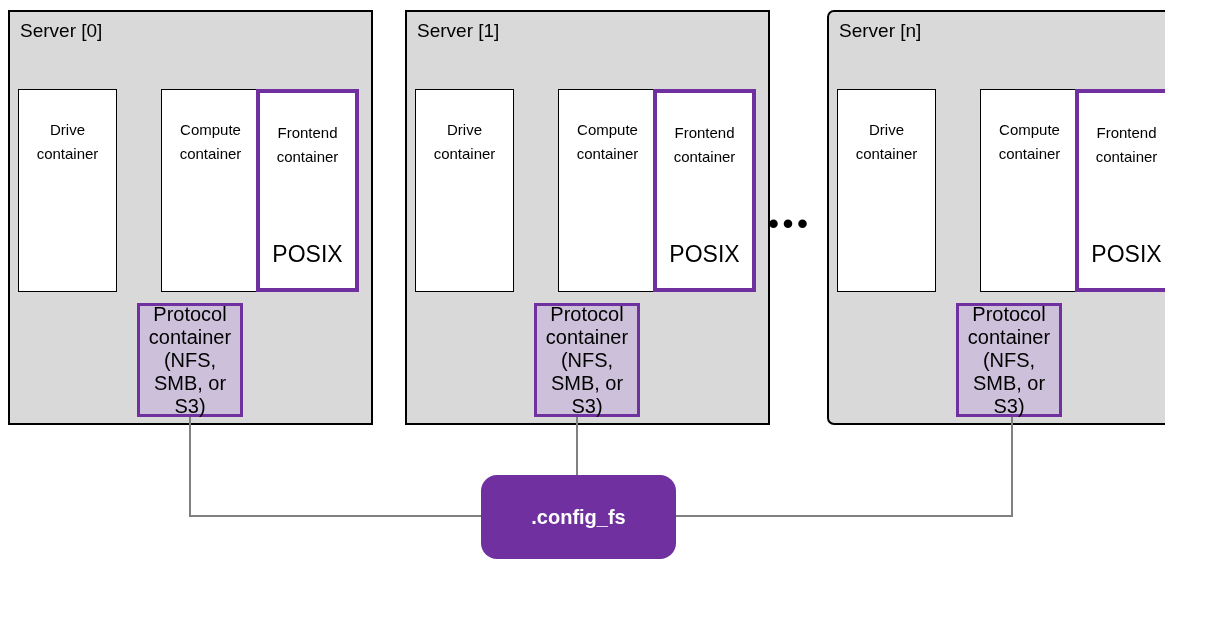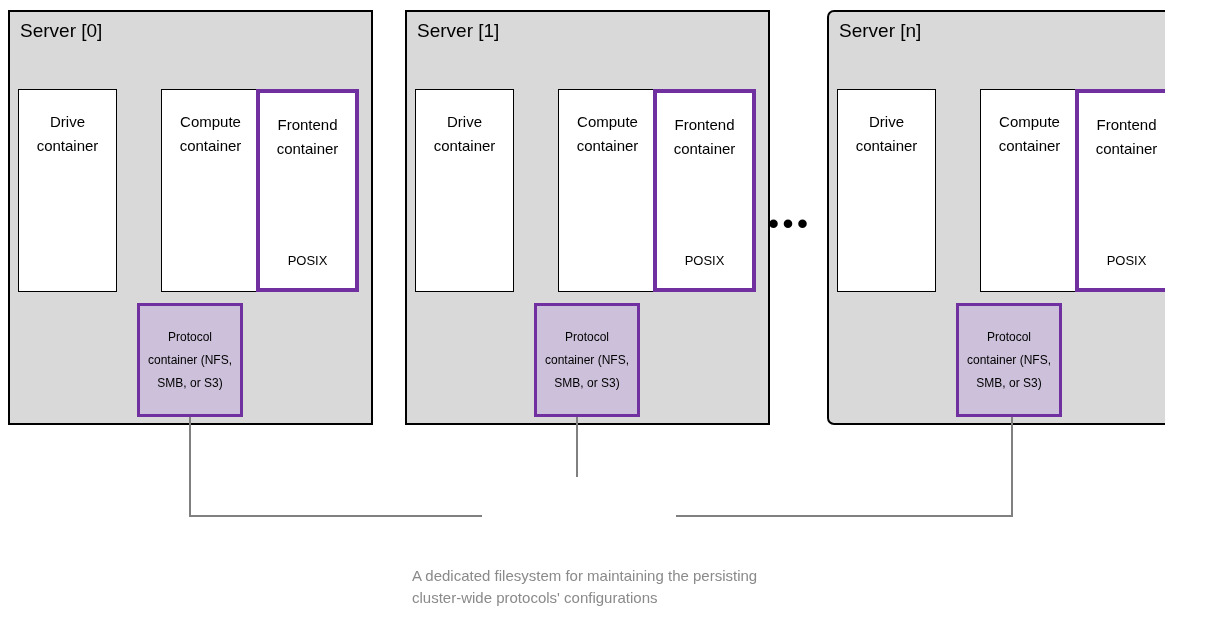--- a/index.html
+++ b/index.html
@@ -36,55 +36,55 @@
     top: 77px;
     width: 99px;
     height: 203px;
     background: #ffffff;
     border: 1.5px solid #000;
     box-sizing: border-box;
     text-align: center;
   }
   .inner-box .box-label {
     display: block;
-    padding-top: 20px;
+    padding-top: 28px;
     font-size: 15px;
     line-height: 24px;
   }
   .drive-box   { left: 8px; }
   .compute-box { left: 127px; margin-left: 24px; }
   .frontend-box {
     left: 246px;
     width: 103px;
     border: 4px solid var(--purple, #7030a0);
   }
   .posix-label {
     position: absolute;
     bottom: 20px;
     left: 0;
     right: 0;
     text-align: center;
-    font-size: 13px;
+    font-size: 23px;
   }
   .protocol-box {
     position: absolute;
     left: 127px;
     top: 291px;
     width: 106px;
     height: 114px;
     background: var(--protocol_fill, #ccc0da);
     border: 3px solid var(--purple, #7030a0);
     box-sizing: border-box;
     display: flex;
     align-items: center;
     justify-content: center;
     text-align: center;
   }
   .protocol-box .protocol-label {
-    font-size: 12px;
+    font-size: 20px;
     line-height: 23px;
     padding: 0 6px;
   }
   .ellipsis {
     position: absolute;
     left: 758px;
     top: 207px;
     width: 64px;
     text-align: center;
     font-size: 30px;
@@ -185,16 +185,18 @@
       <span class="protocol-label">Protocol container (NFS, SMB, or S3)</span>
     </div>
   </div>
 
   <div class="connector line-left-v"></div>
   <div class="connector line-left-h"></div>
   <div class="connector line-mid-v"></div>
   <div class="connector line-right-v"></div>
   <div class="connector line-right-h"></div>
 
-
-  <div class="caption">A dedicated filesystem for maintaining the persisting cluster-wide protocols' configurations</div>
+  <div class="config-node">
+    <span class="config-label">.config_fs</span>
+  </div>
+
 
 </div>
 
 </body></html>

